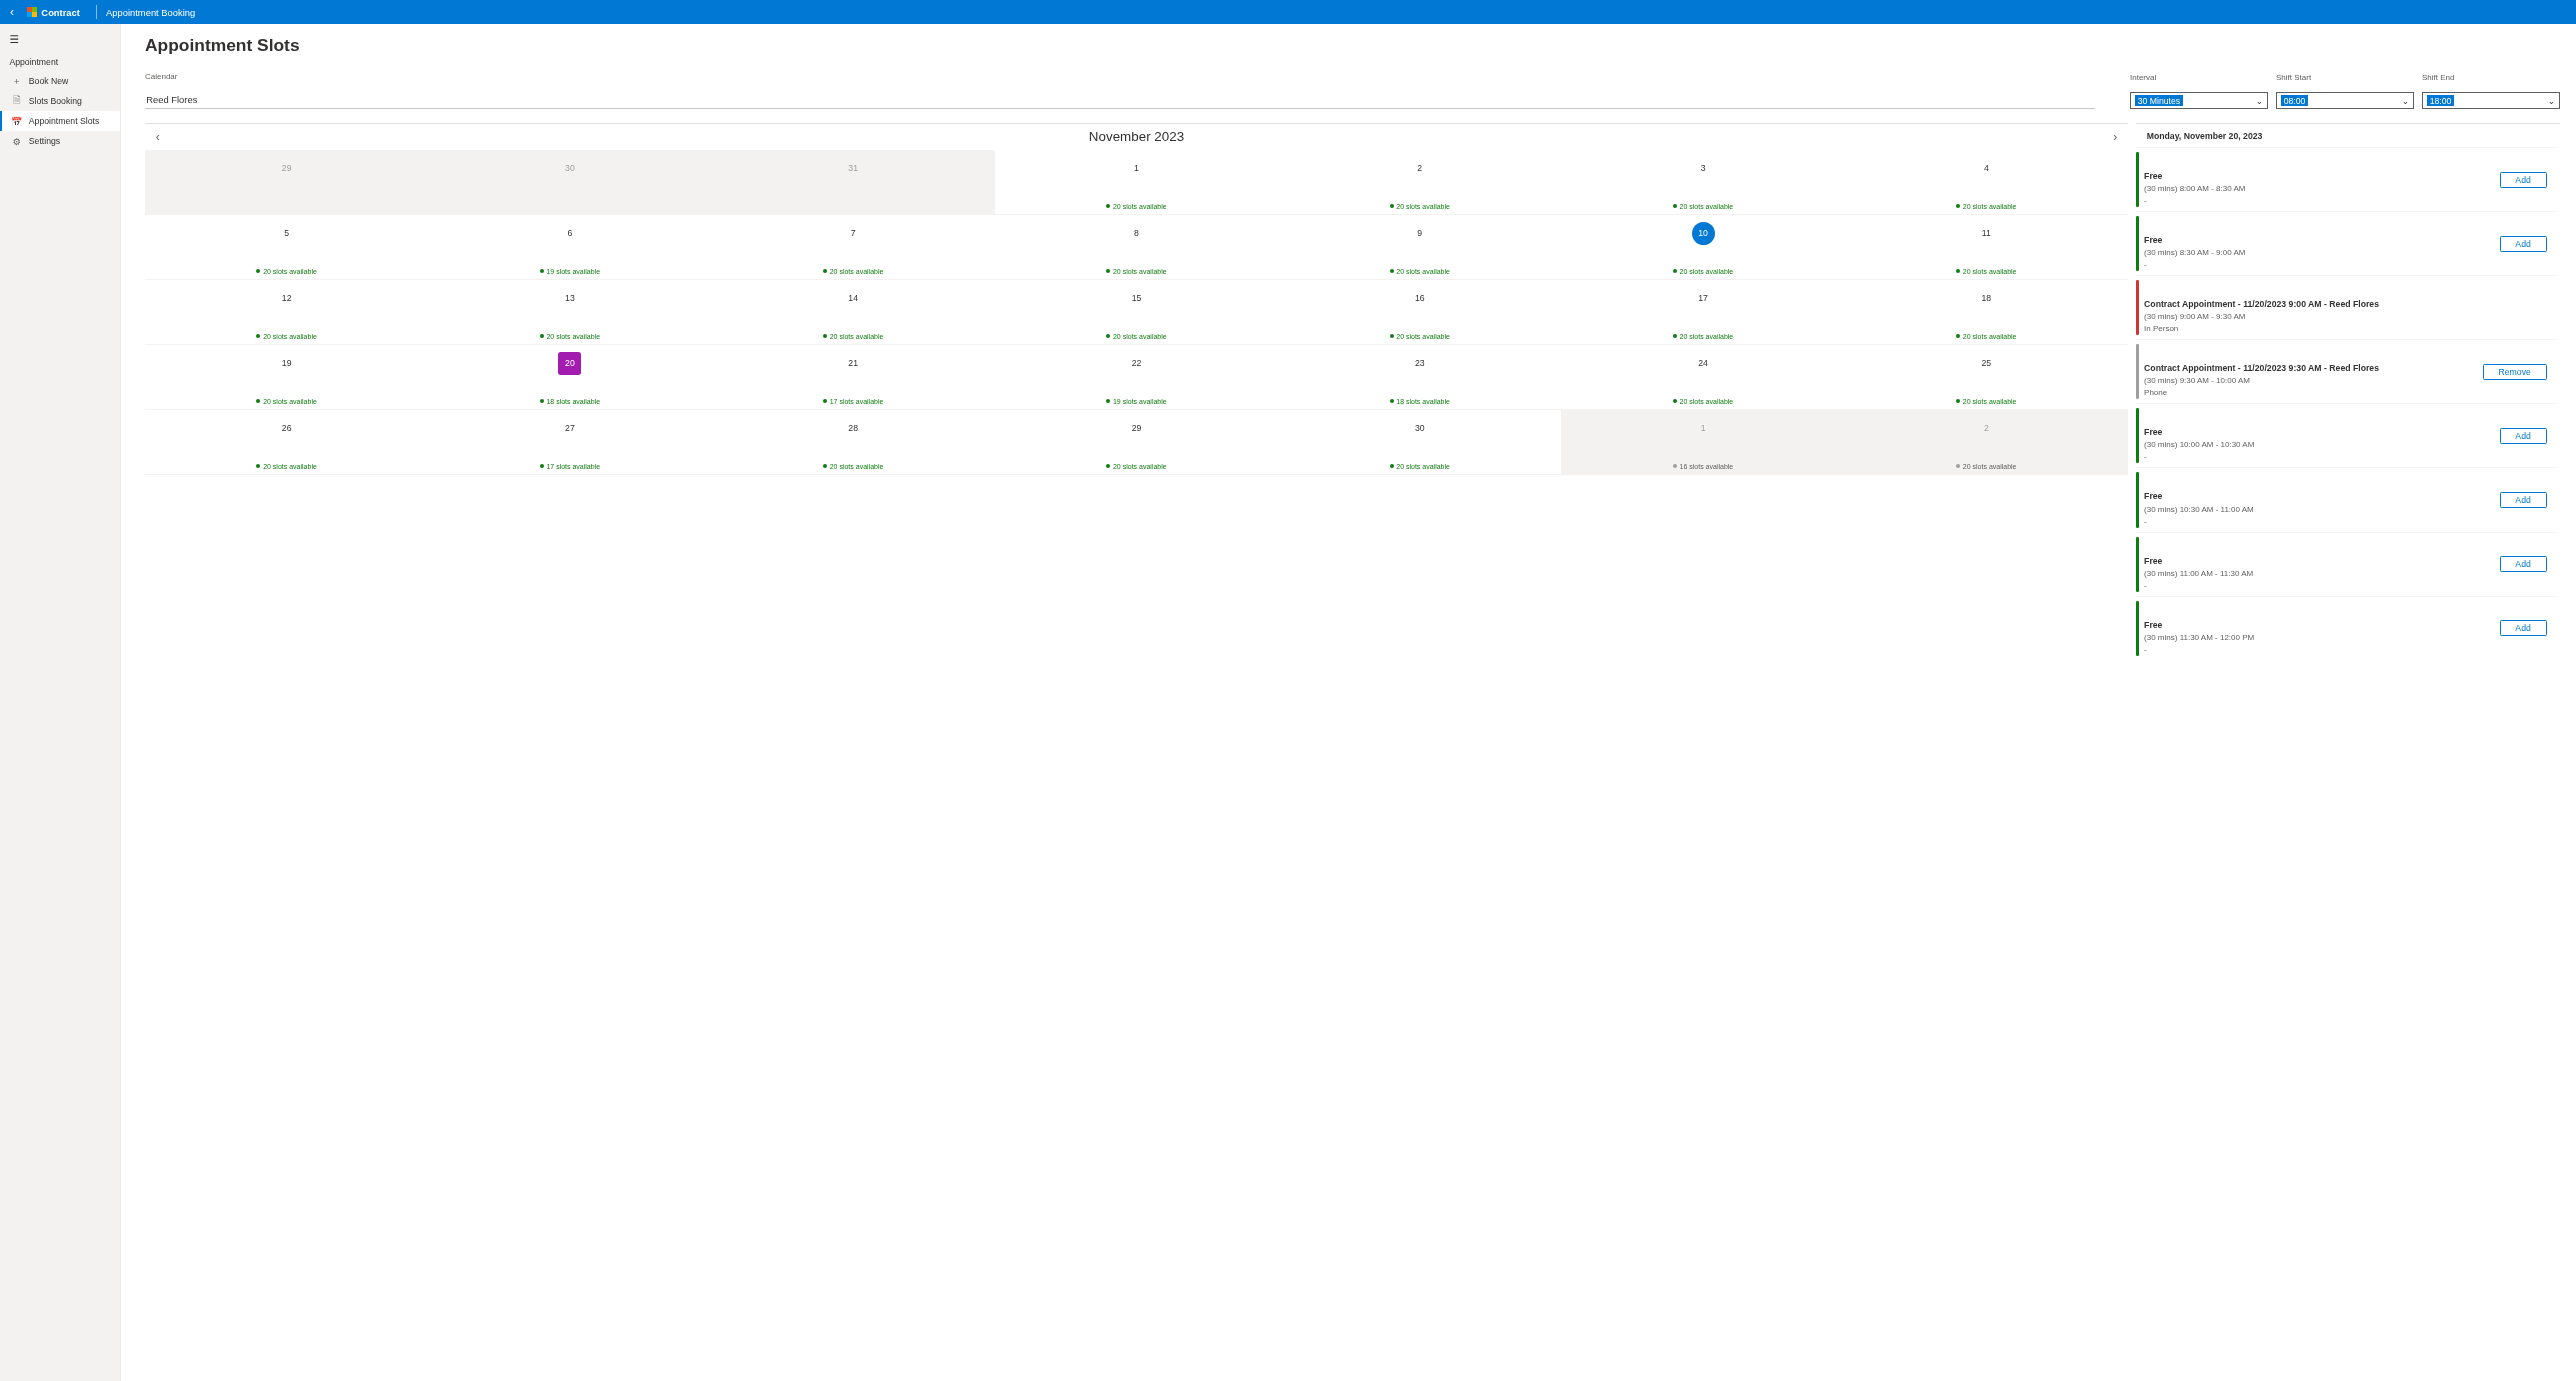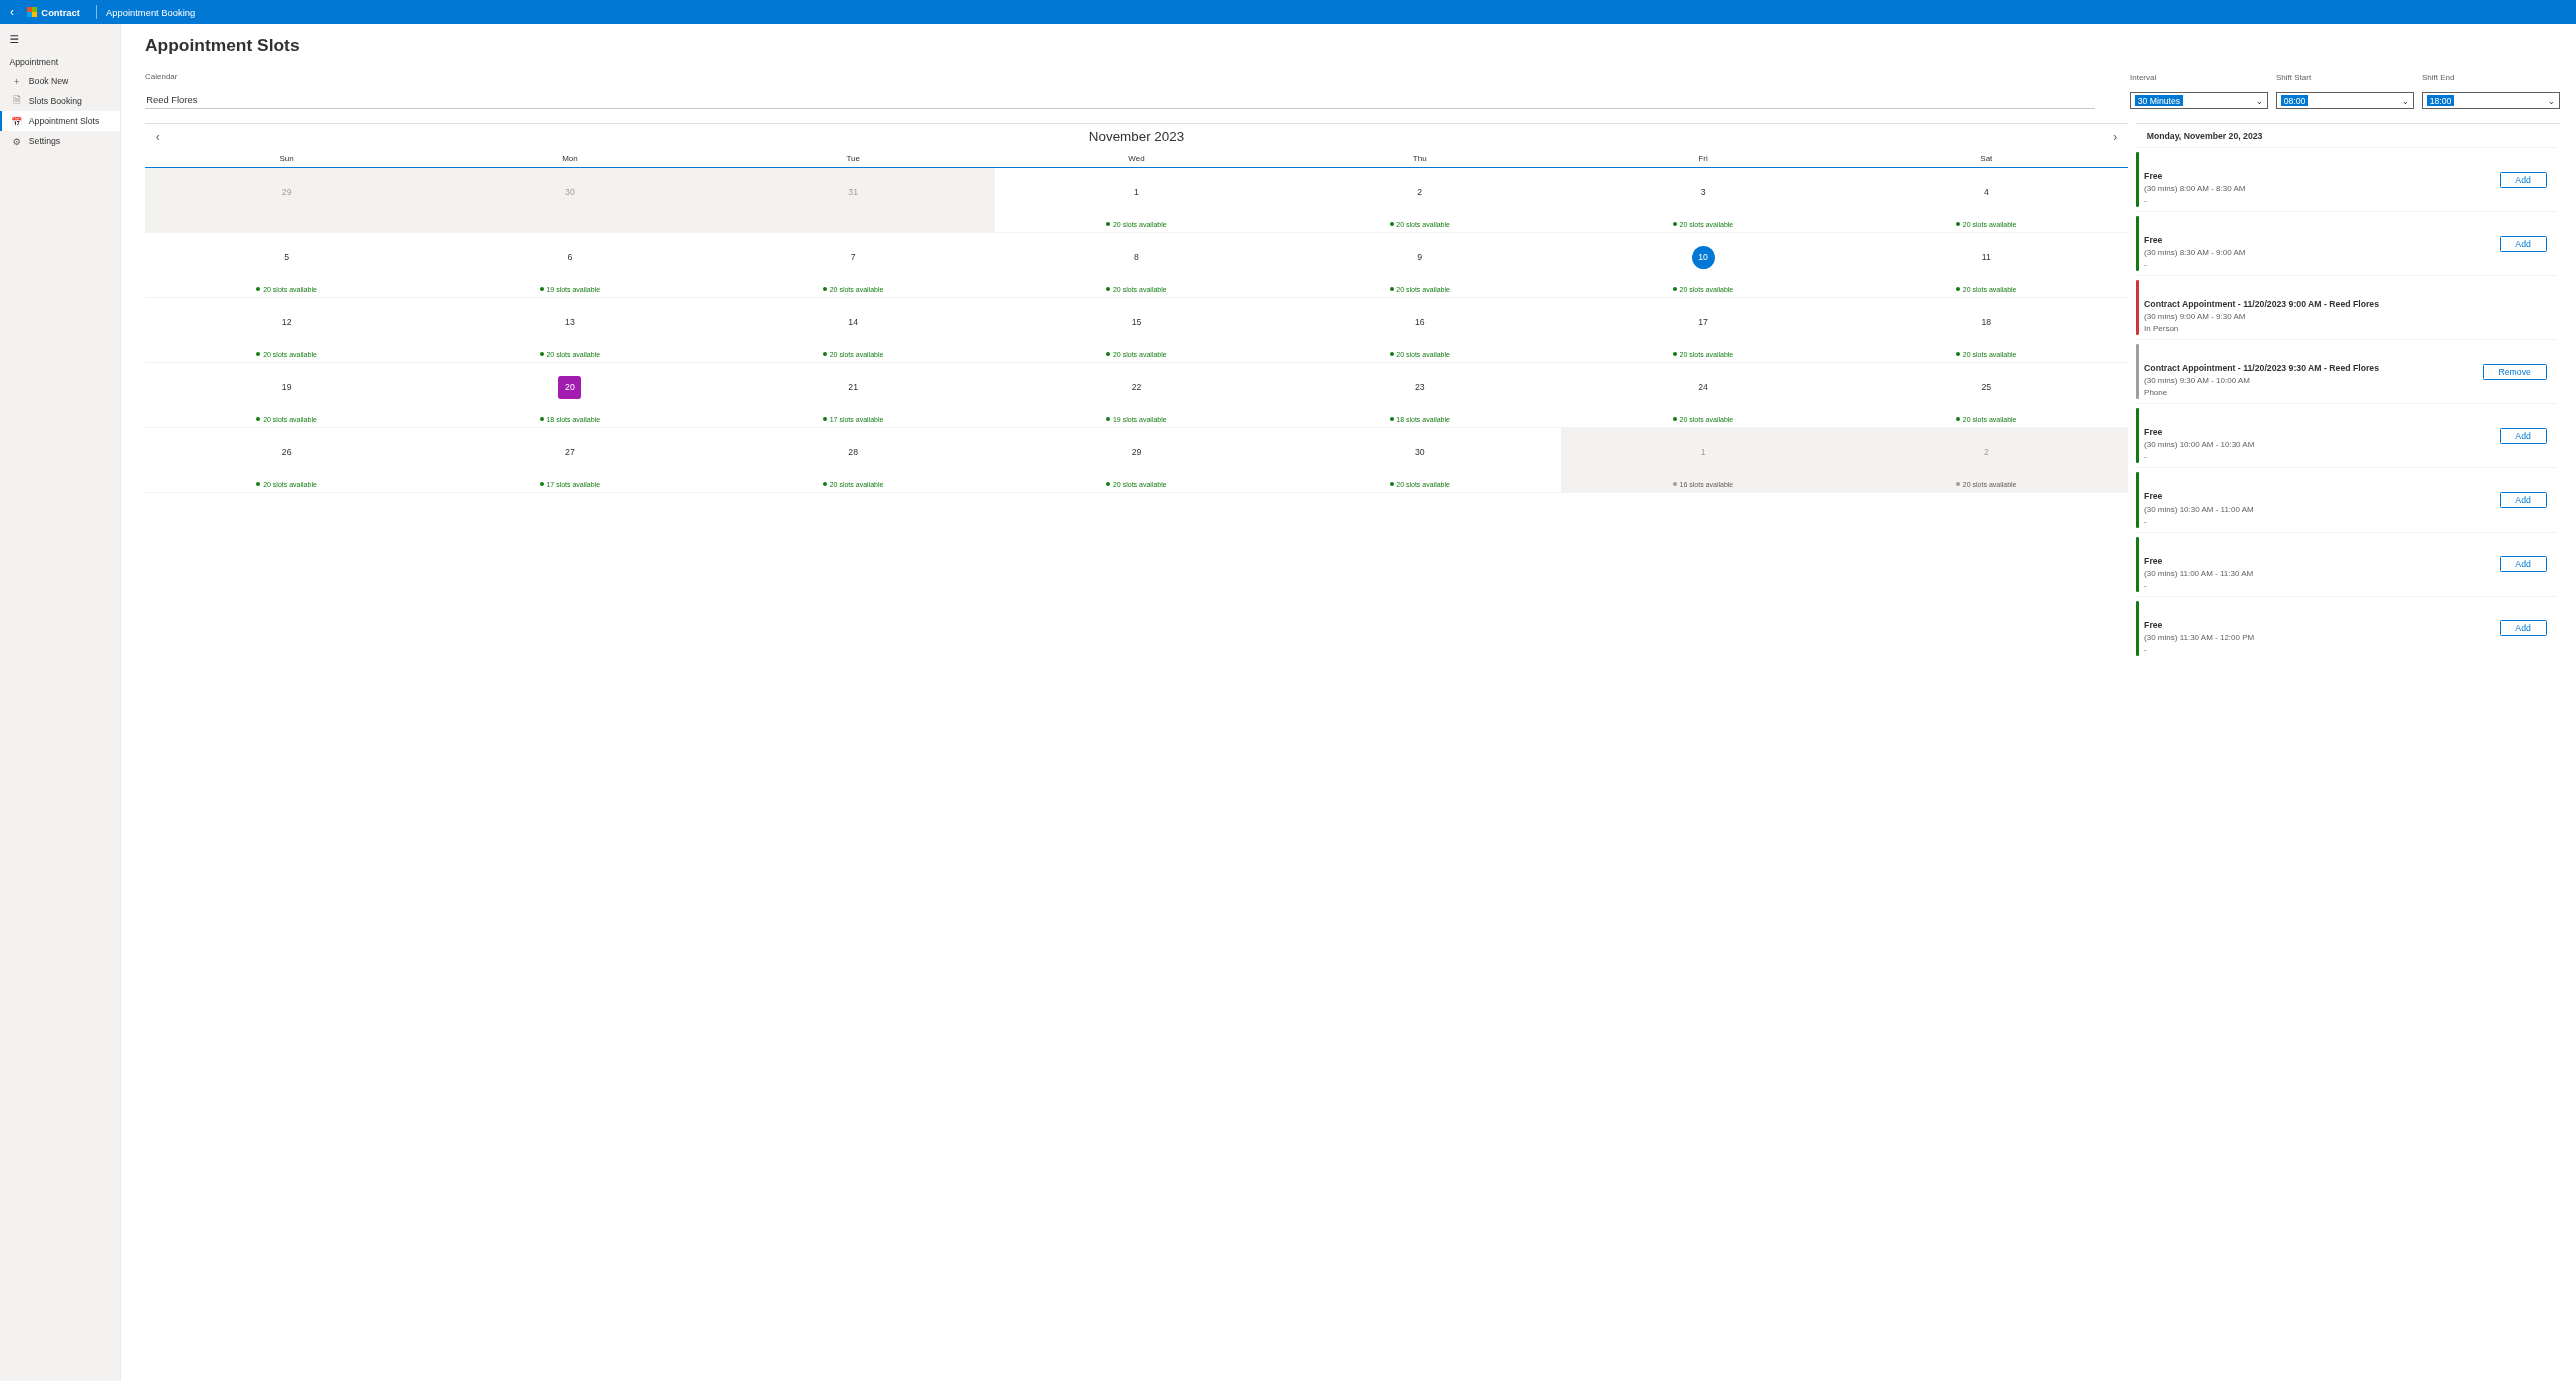--- a/index.html
+++ b/index.html
@@ -35,21 +35,21 @@
   .ctrl-group { display:flex; flex-direction:column; }
 
   .body-row { display:flex; gap: 8px; flex:1; overflow:hidden; }
   .calendar { flex: 1; border-top:0.7px solid #e1dfdd; }
   .cal-header { display:flex; align-items:center; justify-content:space-between; padding: 5.4px 6.7px; }
   .cal-nav { font-size: 12px; color:#605e5c; cursor:pointer; padding:0 4px; }
   .month-label { font-size: 13.4px; font-weight: 400; text-align:center; }
   .dow-row { display:flex; border-bottom:0.7px solid #0078d4; }
   .dow { flex:1; text-align:center; font-size:8px; padding:4px 0; color:#323130; }
   .week-row { display:flex; border-bottom:0.7px solid #f3f2f1; }
-  .day { flex:1; height: 64px; display:flex; flex-direction:column; align-items:center; padding-top:13px; position:relative; cursor:pointer; }
+  .day { flex:1; height: 64px; display:flex; flex-direction:column; align-items:center; padding-top:7px; position:relative; cursor:pointer; }
   .day.muted { background:#f3f2f1; color:#a19f9d; }
   .day-num { width:23px; height:23px; display:flex; align-items:center; justify-content:center; border-radius:50%; font-size:8.7px; }
   .day.today .day-num { background:#0078d4; color:#fff; }
   .day.selected .day-num { background:#a21caf; color:#fff; border-radius:2.7px; }
   .slot-badge { position:absolute; bottom:4px; font-size:7px; color:#107c10; display:flex; align-items:center; gap:2.7px; }
   .slot-badge::before { content:""; width:4px; height:4px; border-radius:50%; background:#107c10; }
   .slot-badge.gray { color:#605e5c; }
   .slot-badge.gray::before { background:#a19f9d; }
 
   .slotpanel { width: 424px; display:flex; flex-direction:column; border-top:0.7px solid #e1dfdd; }
@@ -139,29 +139,20 @@
       </div>
     </div>
 
     <div class="body-row">
       <div class="calendar">
         <div class="cal-header">
           <span class="cal-nav">‹</span>
           <span class="month-label">November 2023</span>
           <span class="cal-nav">›</span>
         </div>
-        <div class="dow-row" id="dow-row">
-            <div class="dow">Sun</div>
-            <div class="dow">Mon</div>
-            <div class="dow">Tue</div>
-            <div class="dow">Wed</div>
-            <div class="dow">Thu</div>
-            <div class="dow">Fri</div>
-            <div class="dow">Sat</div>
-          </div>
         <div id="cal-body">
             <div class="week-row">
               <div class="day muted">
                 <div class="day-num">29</div>
               </div>
               <div class="day muted">
                 <div class="day-num">30</div>
               </div>
               <div class="day muted">
                 <div class="day-num">31</div>

